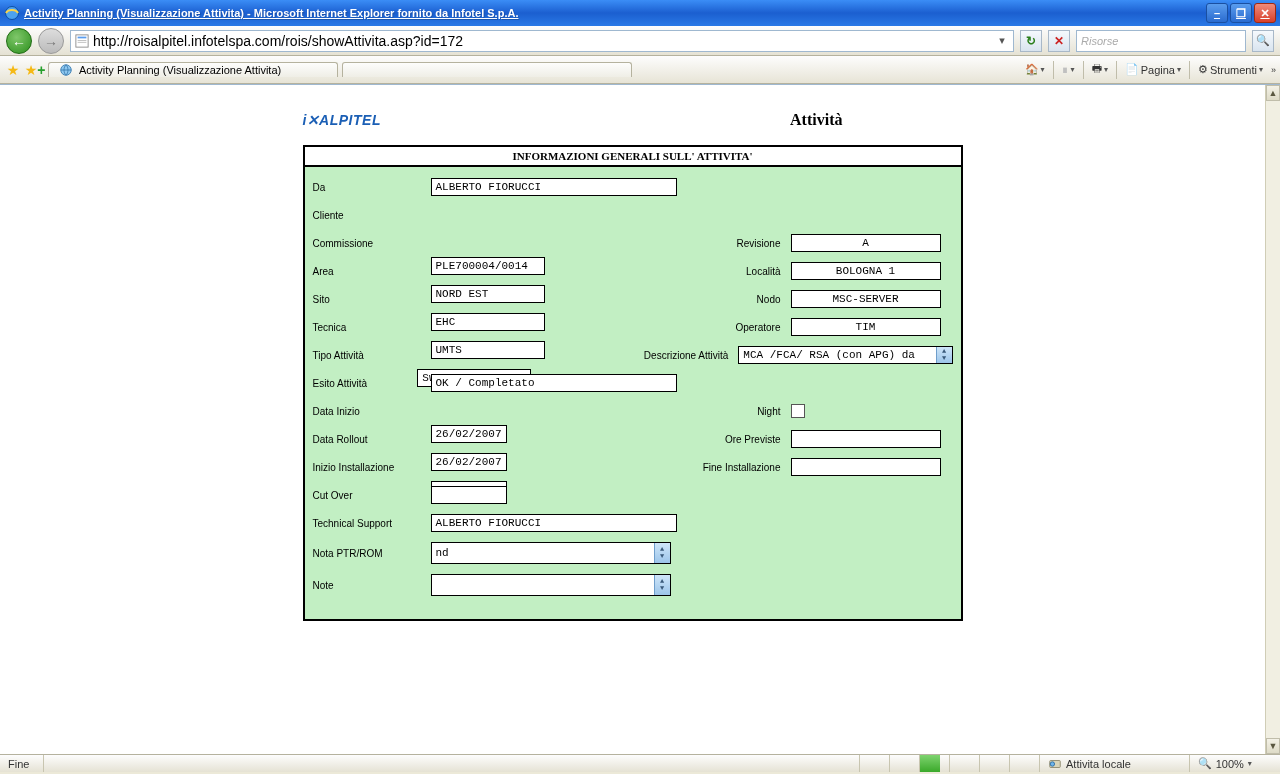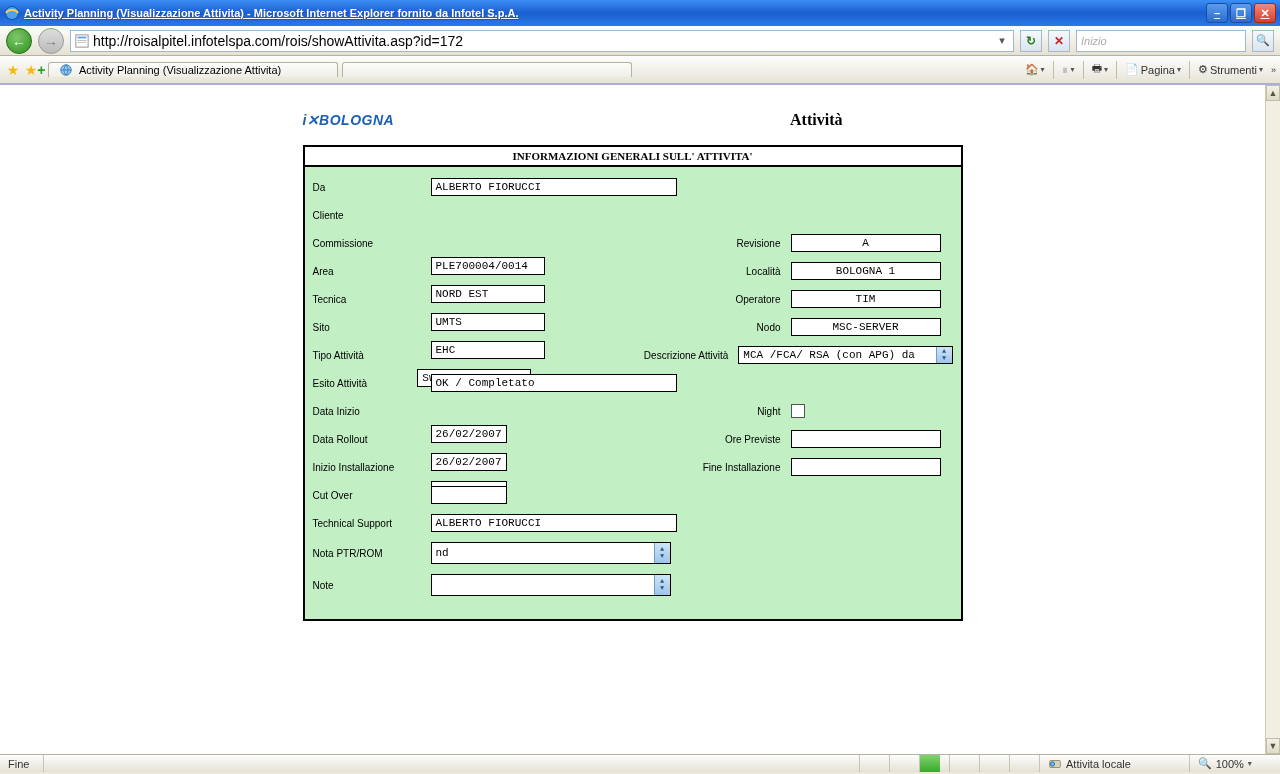--- a/index.html
+++ b/index.html
@@ -104,21 +104,21 @@
           <rect x="3" y="7" width="10" height="1" fill="#bbb"></rect>
           <rect x="3" y="9" width="10" height="1" fill="#bbb"></rect>
         </svg>
     </span>
     <input class="addr-input" value="http://roisalpitel.infotelspa.com/rois/showAttivita.asp?id=172" style="">
     <span class="addr-drop">▾</span>
   </div>
   <div class="sq-btn sq-refresh">↻</div>
   <div class="sq-btn sq-stop">✕</div>
   <div class="search-box">
-      <span>Inizio</span>
+      <span>Risorse</span>
     </div>
   <div class="search-go">🔍</div>
 </div>
 
 <div class="tabbar">
   <div class="fav-star">★</div>
   <div class="fav-star">★<span class="fav-plus">+</span></div>
   <div class="tab">
     <span class="globe">
       <svg class="globe-svg" viewBox="0 0 16 16">
@@ -160,21 +160,21 @@
     <div class="tool-item">
         <span style="font-size:9px;">»</span>
       </div>
   </div>
 </div>
 
 <div class="viewport">
   <div class="content">
 
     <div class="page-header">
-      <div class="logo"><span>i✕BOLOGNA</span></div>
+      <div class="logo"><span>i✕ALPITEL</span></div>
       <div class="page-title">Attività</div>
     </div>
 
     <div class="panel">
       <div class="panel-title">INFORMAZIONI GENERALI SULL' ATTIVITA'</div>
 
       <div class="form">
         <div class="row">
           <div class="lbl">Da</div>
           <div class="fld" style="width:246px">ALBERTO FIORUCCI</div>
@@ -192,34 +192,34 @@
         </div>
         <div class="row">
           <div class="lbl">Area</div>
           <div class="col1">
               <div class="fld" style="width:114px">NORD EST</div>
             </div>
           <div class="lbl2">Località</div>
           <div class="fld center" style="width:150px">BOLOGNA 1</div>
         </div>
         <div class="row">
+          <div class="lbl">Sito</div>
+          <div class="col1">
+              <div class="fld" style="width:114px">EHC</div>
+            </div>
+          <div class="lbl2">Nodo</div>
+          <div class="fld center" style="width:150px">MSC-SERVER</div>
+        </div>
+        <div class="row">
           <div class="lbl">Tecnica</div>
           <div class="col1">
               <div class="fld" style="width:114px">UMTS</div>
             </div>
           <div class="lbl2">Operatore</div>
           <div class="fld center" style="width:150px">TIM</div>
-        </div>
-        <div class="row">
-          <div class="lbl">Sito</div>
-          <div class="col1">
-              <div class="fld" style="width:114px">EHC</div>
-            </div>
-          <div class="lbl2">Nodo</div>
-          <div class="fld center" style="width:150px">MSC-SERVER</div>
         </div>
         <div class="row">
           <div class="lbl">Tipo Attività</div>
           <div class="col1">
               <div class="fld" style="width:114px">Sw</div>
             </div>
           <div class="lbl2">Descrizione Attività</div>
           <div class="fld select" style="width:238px">
             <span>MCA /FCA/ RSA (con APG) da</span>
             <span class="sel-btn">▲<br>▼</span>

